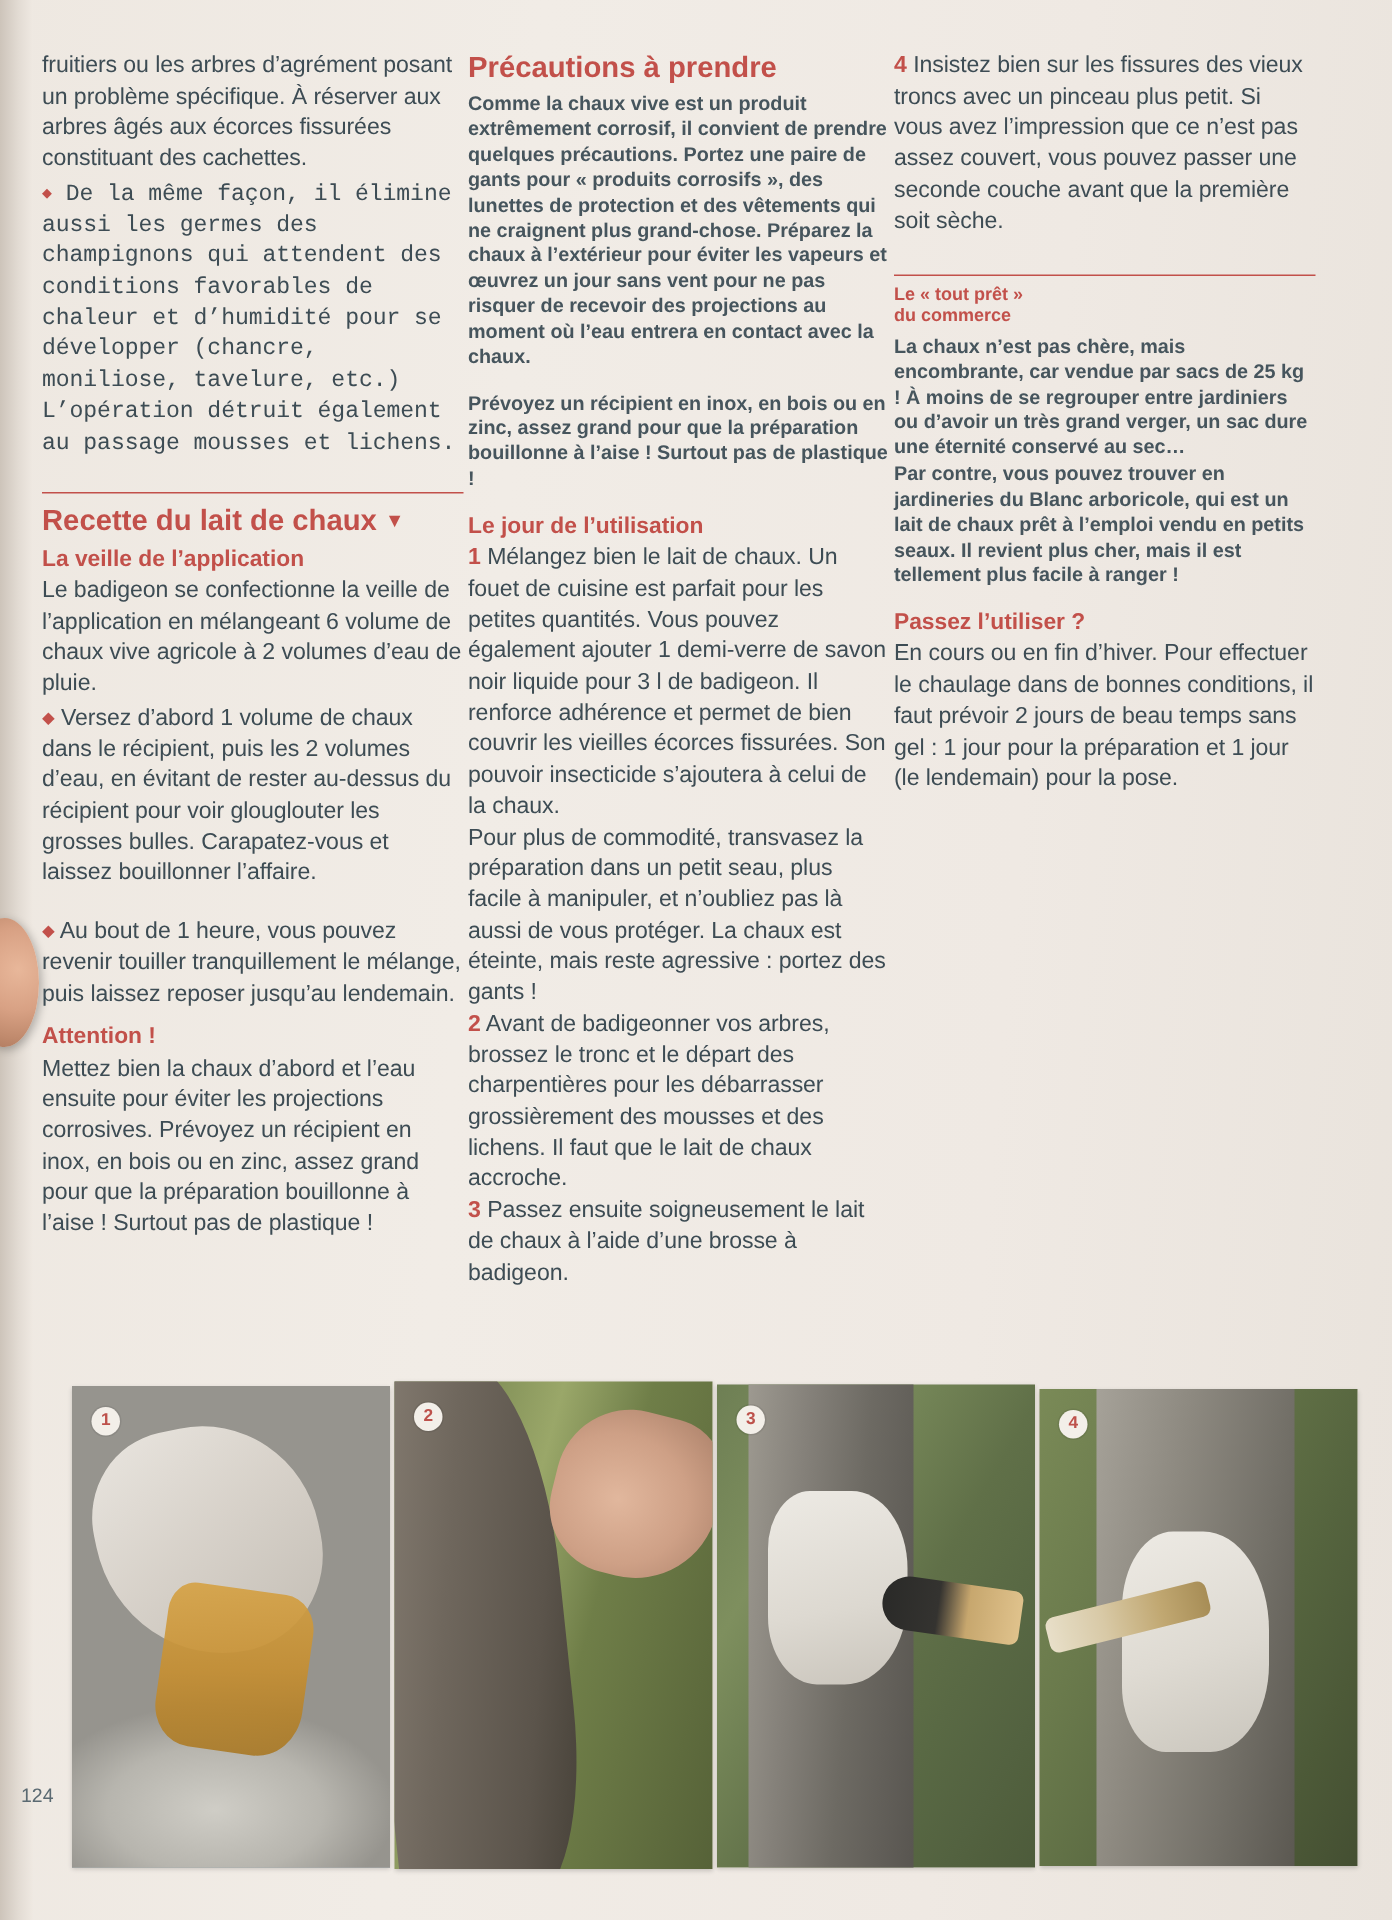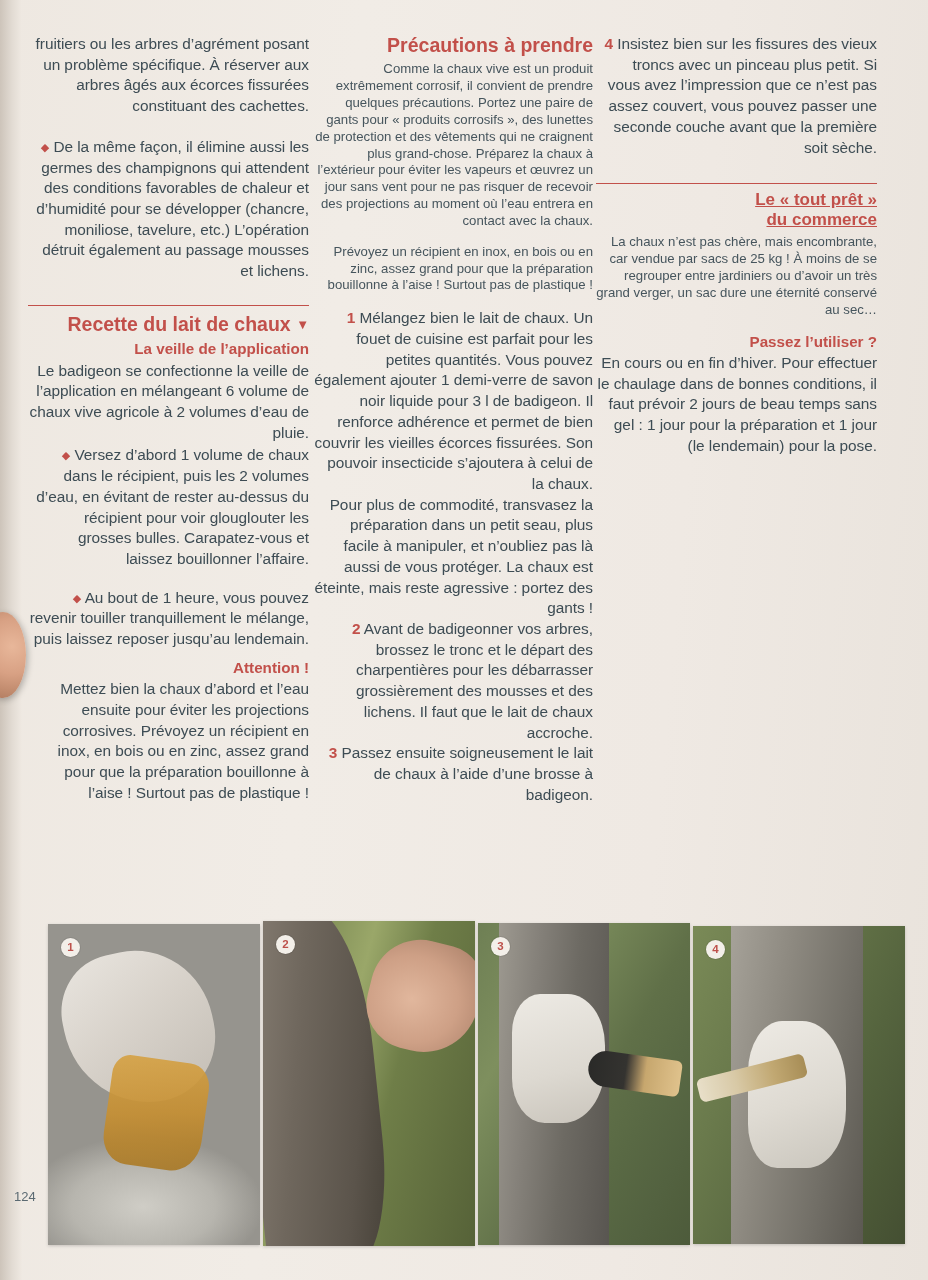--- a/index.html
+++ b/index.html
@@ -38,47 +38,47 @@
     background: radial-gradient(circle at 70% 40%, #e8b79a 0%, #d8a184 45%, #c08a6d 75%, #a9745a 100%);
     box-shadow: 2px 2px 6px rgba(0,0,0,0.25);
   }
   .columns {
     position: absolute;
     left: 28px;
     top: 34px;
     width: 884px;
     display: flex;
     gap: 3px;
-    text-align: right;
   }
   .col { width: 281px; }
   .col.c2 { width: 281px; }
   .col.c3 { width: 281px; }
 
   p, h2, h3 { margin: 0; }
 
   .body-a {
     font-size: 15.4px;
     line-height: 1.345;
     color: #3d4c54;
     letter-spacing: -0.05px;
   }
   .body-b {
     font-size: 13.2px;
     line-height: 1.275;
     color: #46555d;
+    font-weight: bold;
   }
   .hdr-red {
     color: #c2504a;
     font-size: 19.5px;
     font-weight: bold;
     line-height: 1.15;
     margin-bottom: 5px;
   }
-  .hdr-red.small { font-size: 17px; text-decoration: underline; }
+  .hdr-red.small { font-size: 12px; }
   .sub-red {
     color: #c2504a;
     font-size: 15.2px;
     font-weight: bold;
     line-height: 1.2;
     margin-bottom: 2px;
   }
   .num {
     color: #c2504a;
     font-weight: bold;
@@ -256,21 +256,21 @@
 <body>
 
 <div class="page">
   <div class="gutter"></div>
   <div class="thumb"></div>
 
   <div class="columns">
 
     <div class="col c1">
       <p class="body-a">fruitiers ou les arbres d’agrément posant un problème spécifique. À réserver aux arbres âgés aux écorces fissurées constituant des cachettes.</p>
-      <p class="body-a" style="margin-top:20px;">
+      <p class="body-a" style="margin-top:2px;font-family:Liberation Mono, monospace;">
         <span class="bullet">◆</span>
         <span>De la même façon, il élimine aussi les germes des champignons qui attendent des conditions favorables de chaleur et d’humidité pour se développer (chancre, moniliose, tavelure, etc.) L’opération détruit également au passage mousses et lichens.</span>
       </p>
 
       <div class="block-gap"></div>
       <hr class="rule-red">
       <h2 class="hdr-red">
         <span>Recette du lait de chaux</span>
         <span class="tri">▼</span>
       </h2>
@@ -290,20 +290,21 @@
       <h3 class="sub-red">Attention !</h3>
       <p class="body-a">Mettez bien la chaux d’abord et l’eau ensuite pour éviter les projections corrosives. Prévoyez un récipient en inox, en bois ou en zinc, assez grand pour que la préparation bouillonne à l’aise ! Surtout pas de plastique !</p>
     </div>
 
     <div class="col c2">
       <h2 class="hdr-red">Précautions à prendre</h2>
       <p class="body-b">Comme la chaux vive est un produit extrêmement corrosif, il convient de prendre quelques précautions. Portez une paire de gants pour « produits corrosifs », des lunettes de protection et des vêtements qui ne craignent plus grand-chose. Préparez la chaux à l’extérieur pour éviter les vapeurs et œuvrez un jour sans vent pour ne pas risquer de recevoir des projections au moment où l’eau entrera en contact avec la chaux.</p>
       <p class="body-b" style="margin-top:14px;">Prévoyez un récipient en inox, en bois ou en zinc, assez grand pour que la préparation bouillonne à l’aise ! Surtout pas de plastique !</p>
 
       <div class="block-gap"></div>
+      <h3 class="sub-red">Le jour de l’utilisation</h3>
       <p class="body-a">
         <span class="num">1</span>
         <span>Mélangez bien le lait de chaux. Un fouet de cuisine est parfait pour les petites quantités. Vous pouvez également ajouter 1 demi-verre de savon noir liquide pour 3 l de badigeon. Il renforce adhérence et permet de bien couvrir les vieilles écorces fissurées. Son pouvoir insecticide s’ajoutera à celui de la chaux.</span>
       </p>
       <p class="body-a">Pour plus de commodité, transvasez la préparation dans un petit seau, plus facile à manipuler, et n’oubliez pas là aussi de vous protéger. La chaux est éteinte, mais reste agressive : portez des gants !</p>
       <p class="body-a">
         <span class="num">2</span>
         <span>Avant de badigeonner vos arbres, brossez le tronc et le départ des charpentières pour les débarrasser grossièrement des mousses et des lichens. Il faut que le lait de chaux accroche.</span>
       </p>
       <p class="body-a">
@@ -318,20 +319,21 @@
         <span>Insistez bien sur les fissures des vieux troncs avec un pinceau plus petit. Si vous avez l’impression que ce n’est pas assez couvert, vous pouvez passer une seconde couche avant que la première soit sèche.</span>
       </p>
 
       <div class="block-gap"></div>
       <hr class="rule-red thin">
       <h2 class="hdr-red small">
         <span>Le « tout prêt »</span><br>
         <span>du commerce</span>
       </h2>
       <p class="body-b">La chaux n’est pas chère, mais encombrante, car vendue par sacs de 25 kg ! À moins de se regrouper entre jardiniers ou d’avoir un très grand verger, un sac dure une éternité conservé au sec…</p>
+      <p class="body-b" style="margin-top:1px;">Par contre, vous pouvez trouver en jardineries du Blanc arboricole, qui est un lait de chaux prêt à l’emploi vendu en petits seaux. Il revient plus cher, mais il est tellement plus facile à ranger !</p>
 
       <div class="block-gap"></div>
       <h3 class="sub-red">Passez l’utiliser ?</h3>
       <p class="body-a">En cours ou en fin d’hiver. Pour effectuer le chaulage dans de bonnes conditions, il faut prévoir 2 jours de beau temps sans gel : 1 jour pour la préparation et 1 jour (le lendemain) pour la pose.</p>
     </div>
   </div>
 
   <div class="photos">
     <div class="photo p1">
       <span class="badge">1</span>

